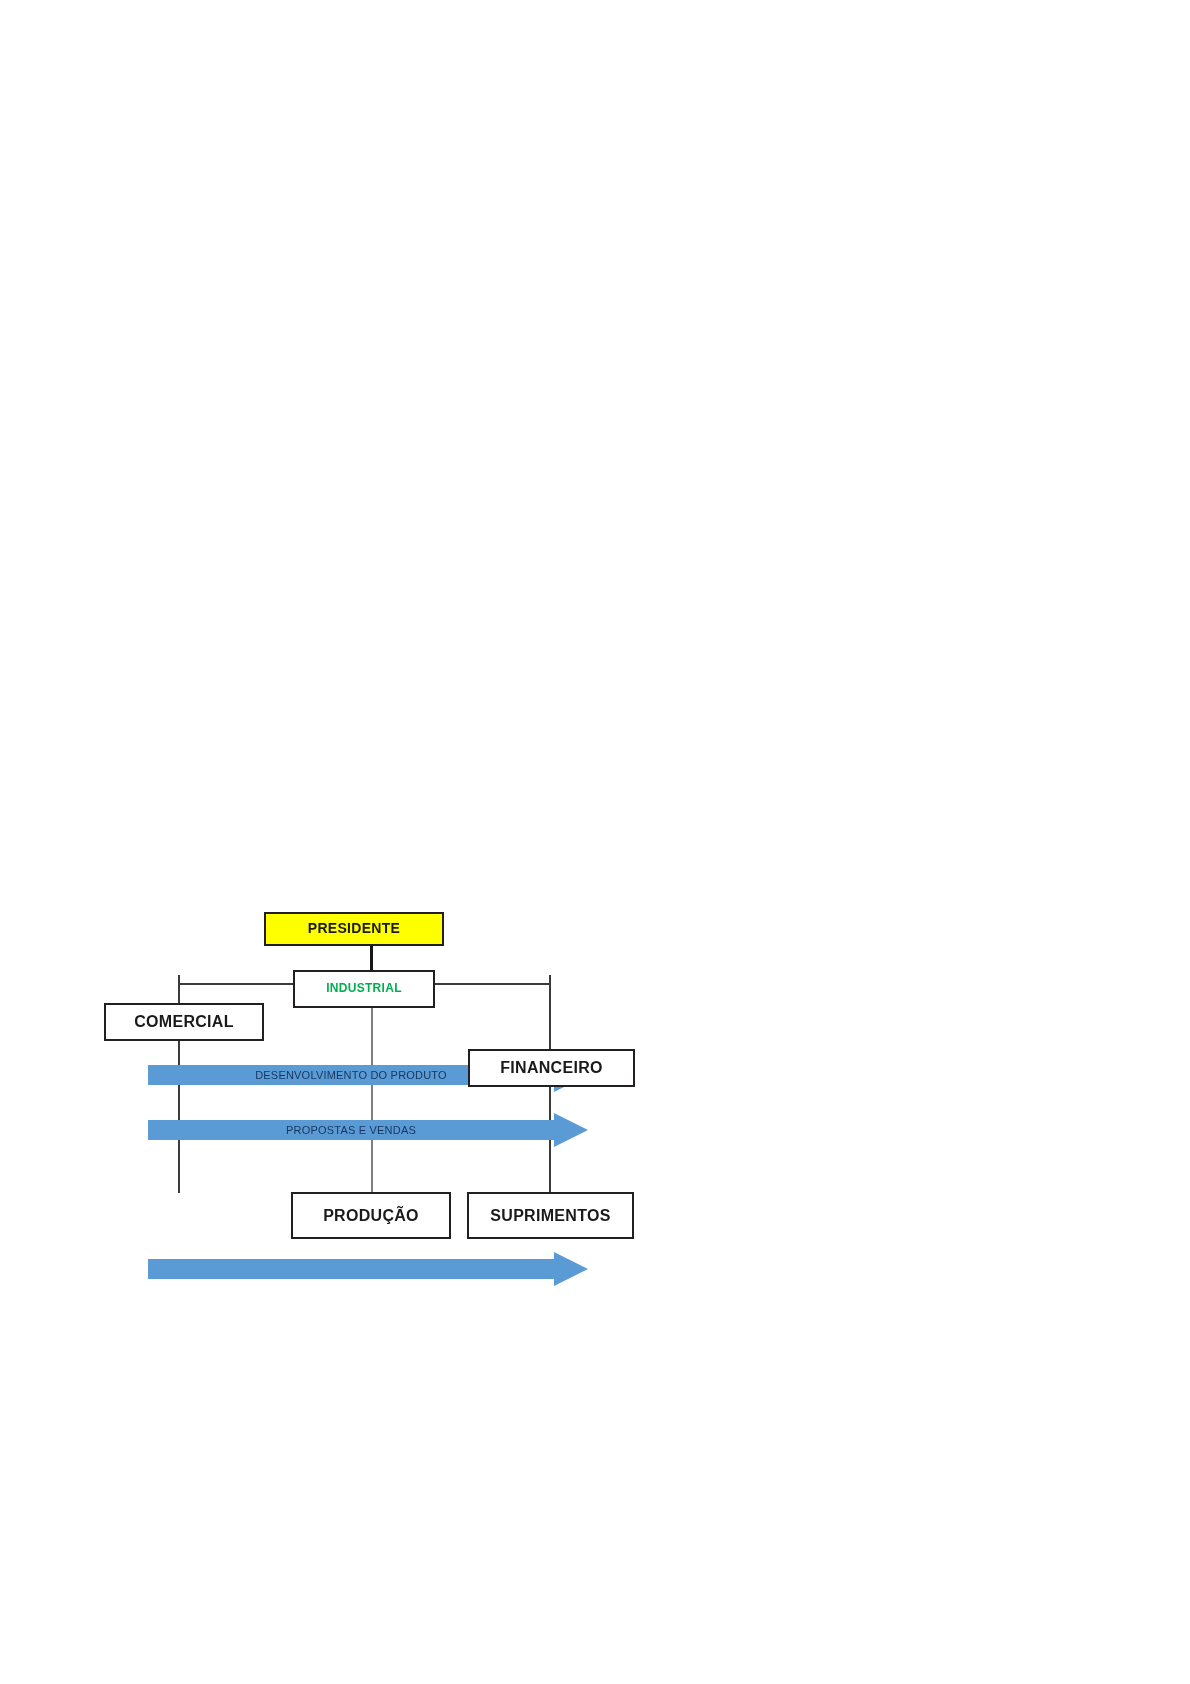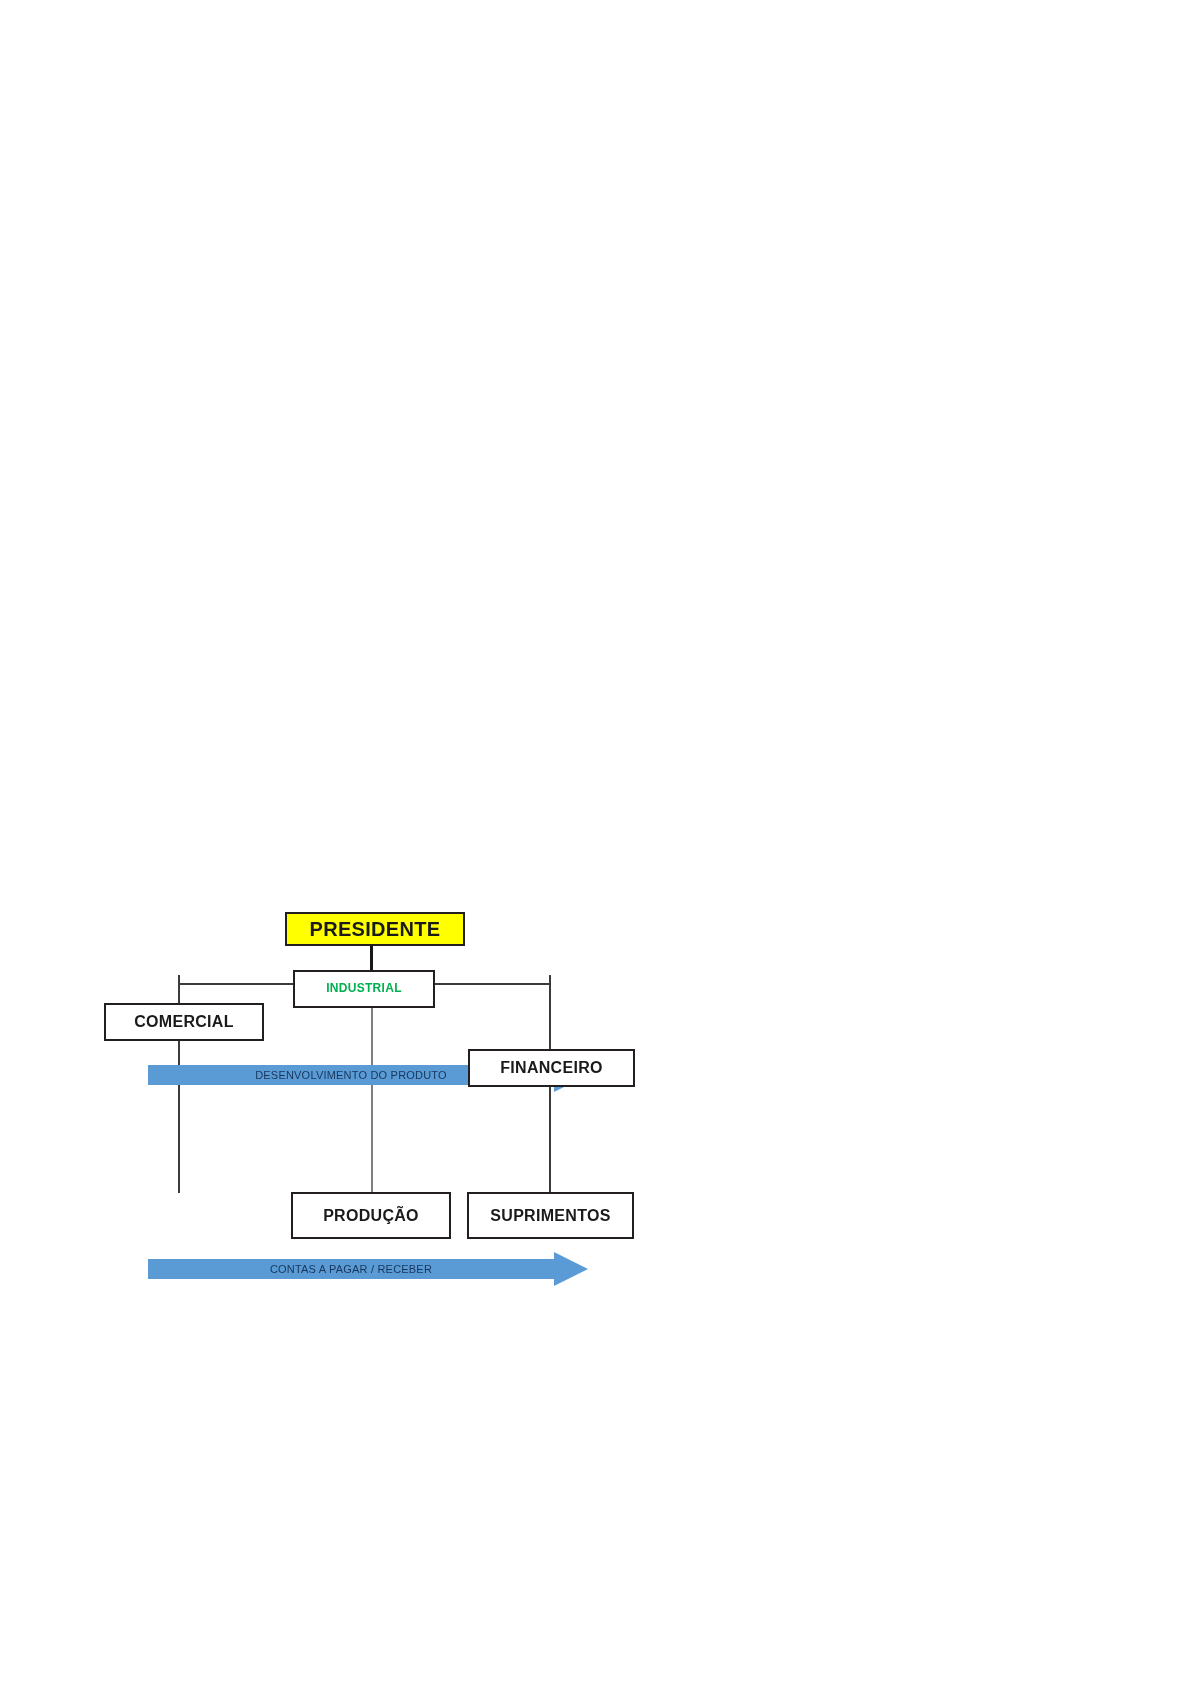--- a/index.html
+++ b/index.html
@@ -92,21 +92,21 @@
   <div class="connector" style="left:178px; top:983px; width:372px; height:2px;"></div>
 
   <div class="connector" style="left:178px; top:983px; width:2px; height:21px;"></div>
   <div class="connector thick" style="left:370px; top:983px; width:3px; height:21px;"></div>
   <div class="connector" style="left:549px; top:983px; width:2px; height:21px;"></div>
 
   <div class="connector" style="left:178px; top:975px; width:2px; height:218px;"></div>
   <div class="connector light" style="left:371px; top:975px; width:2px; height:218px;"></div>
   <div class="connector" style="left:549px; top:975px; width:2px; height:218px;"></div>
 
-  <div class="node-box root" style="left:285px; top:912px; width:180px; height:34px; font-size:20px;">
+  <div class="node-box root" style="left:264px; top:912px; width:180px; height:34px; font-size:14px;">
     <span>PRESIDENTE</span>
   </div>
 
   <div class="node-box" style="left:104px; top:1003px; width:160px; height:38px; font-size:16px;text-align:center;">
     <span>COMERCIAL</span>
   </div>
 
   <div class="node-box accent-green" style="left:293px; top:970px; width:142px; height:38px; font-size:12px;">
     <span>INDUSTRIAL</span>
   </div>
@@ -115,30 +115,35 @@
     <span>FINANCEIRO</span>
   </div>
 
   <div class="flow-arrow" style="left:148px; top:1058px; width:440px; height:34px;">
     <svg viewBox="0 0 440 34" preserveAspectRatio="none">
       <polygon points="0,7 406,7 406,0 440,17 406,34 406,27 0,27" fill="#5b9bd5"></polygon>
     </svg>
     <span class="flow-label">DESENVOLVIMENTO DO PRODUTO</span>
   </div>
 
+  <div class="flow-arrow" style="left:148px; top:1113px; width:440px; height:34px;">
+    <svg viewBox="0 0 440 34" preserveAspectRatio="none">
+      <polygon points="0,7 406,7 406,0 440,17 406,34 406,27 0,27" fill="#5b9bd5"></polygon>
+    </svg>
+    <span class="flow-label">PROPOSTAS E VENDAS</span>
+  </div>
 
 
   <div class="node-box" style="left:291px; top:1192px; width:160px; height:47px; font-size:16px;">
     <span>PRODUÇÃO</span>
   </div>
 
   <div class="node-box" style="left:467px; top:1192px; width:167px; height:47px; font-size:16px;">
     <span>SUPRIMENTOS</span>
   </div>
 
   <div class="flow-arrow" style="left:148px; top:1252px; width:440px; height:34px;">
     <svg viewBox="0 0 440 34" preserveAspectRatio="none">
       <polygon points="0,7 406,7 406,0 440,17 406,34 406,27 0,27" fill="#5b9bd5"></polygon>
     </svg>
-    <span class="flow-label">CONTAS A PAGAR / RECEBER</span>
   </div>
 
 </div>
 
 </body></html>

